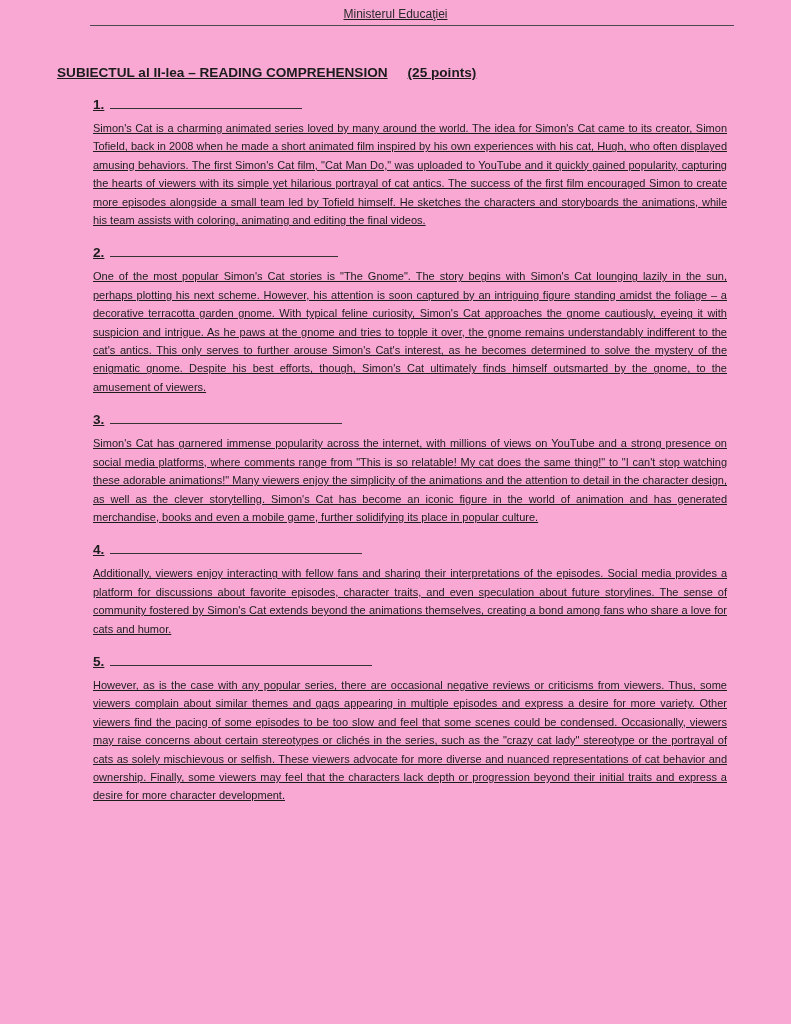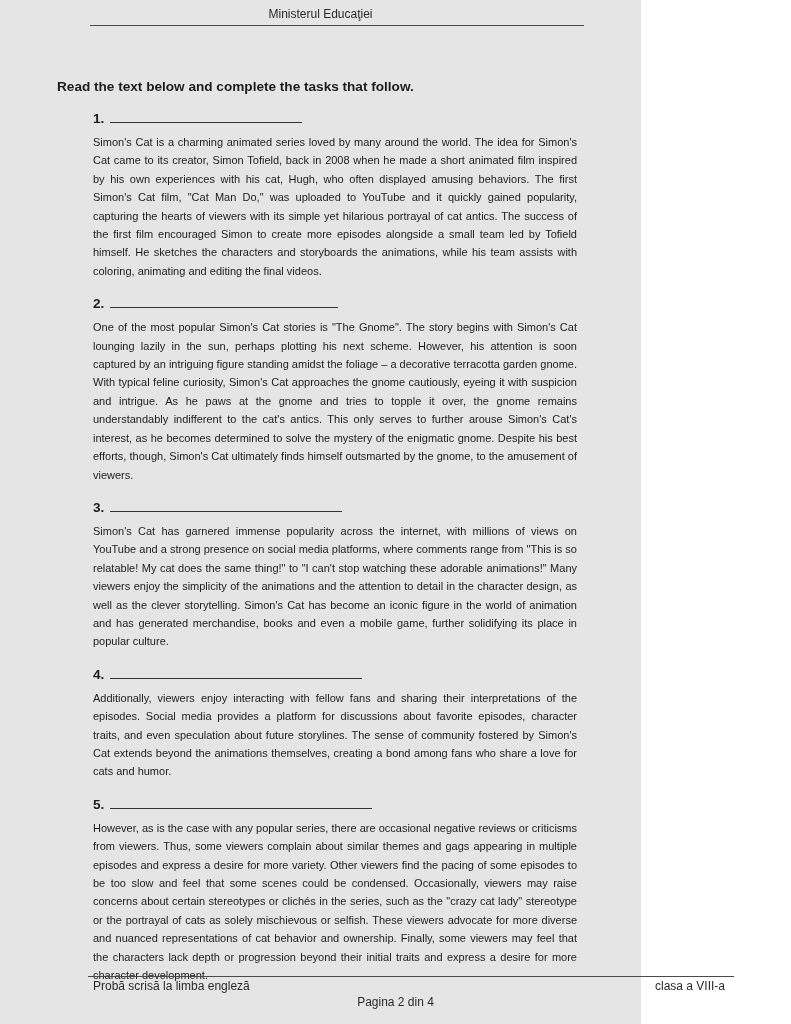--- a/index.html
+++ b/index.html
@@ -7,23 +7,24 @@
     width: 791px;
     height: 1024px;
     background: #ffffff;
     font-family: "Liberation Sans", "DejaVu Sans", sans-serif;
     color: #1c1c1c;
     position: relative;
     overflow: hidden;
   }
   .page {
     position: relative;
-    width: 641px;
+    width: 791px;
     height: 1024px;
-    background: #e5e5e5;
+    background: #f9a8d4;
+    text-decoration: underline;
   }
   
   .doc-header {
     text-align: center;
     padding-top: 7px;
     font-size: 12px;
     line-height: 15px;
     color: #2a2a2a;
   }
   .header-rule {
@@ -110,22 +111,24 @@
 
 <div class="page">
 
   <div class="doc-header">
     <div>Ministerul Educaţiei</div>
   </div>
   <div class="header-rule"></div>
 
   <div class="content">
 
+    <div class="subject-line">
+      <span>SUBIECTUL al II-lea – READING COMPREHENSION</span><span class="subject-points">(25 points)</span>
+    </div>
 
-    <div class="instruction">Read the text below and complete the tasks that follow.</div>
 
     <div class="tasks">
 
       <div class="task-item">
         <div class="task-number-line">
           <span class="task-num">1.</span><span class="blank blank-w1"></span>
         </div>
         <p class="paragraph">Simon's Cat is a charming animated series loved by many around the world. The idea for Simon's Cat came to its creator, Simon Tofield, back in 2008 when he made a short animated film inspired by his own experiences with his cat, Hugh, who often displayed amusing behaviors. The first Simon's Cat film, "Cat Man Do," was uploaded to YouTube and it quickly gained popularity, capturing the hearts of viewers with its simple yet hilarious portrayal of cat antics. The success of the first film encouraged Simon to create more episodes alongside a small team led by Tofield himself. He sketches the characters and storyboards the animations, while his team assists with coloring, animating and editing the final videos.</p>
       </div>
 
@@ -153,22 +156,14 @@
       <div class="task-item">
         <div class="task-number-line">
           <span class="task-num">5.</span><span class="blank blank-w5"></span>
         </div>
         <p class="paragraph">However, as is the case with any popular series, there are occasional negative reviews or criticisms from viewers. Thus, some viewers complain about similar themes and gags appearing in multiple episodes and express a desire for more variety. Other viewers find the pacing of some episodes to be too slow and feel that some scenes could be condensed. Occasionally, viewers may raise concerns about certain stereotypes or clichés in the series, such as the "crazy cat lady" stereotype or the portrayal of cats as solely mischievous or selfish. These viewers advocate for more diverse and nuanced representations of cat behavior and ownership. Finally, some viewers may feel that the characters lack depth or progression beyond their initial traits and express a desire for more character development.</p>
       </div>
 
     </div>
   </div>
 
-  <div class="doc-footer">
-    <div class="footer-rule"></div>
-    <div class="footer-row">
-      <span>Probă scrisă la limba engleză</span>
-      <span>clasa a VIII-a</span>
-    </div>
-    <div class="footer-center">Pagina 2 din 4</div>
-  </div>
 
 </div>
 
 </body></html>

